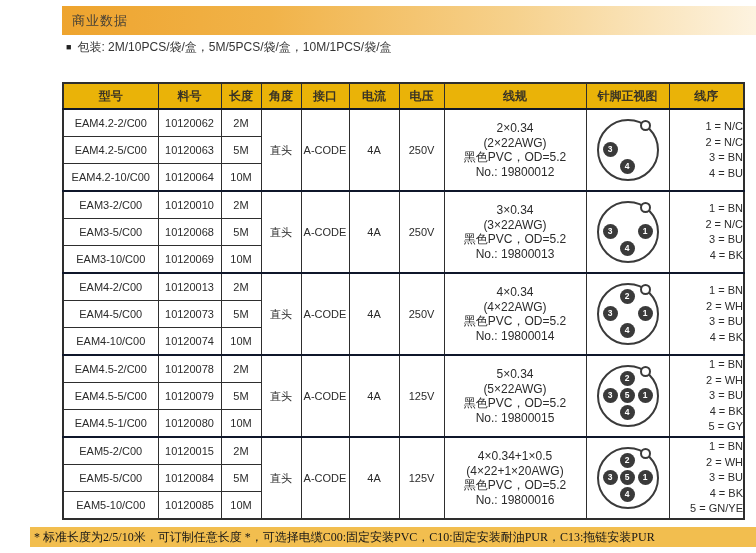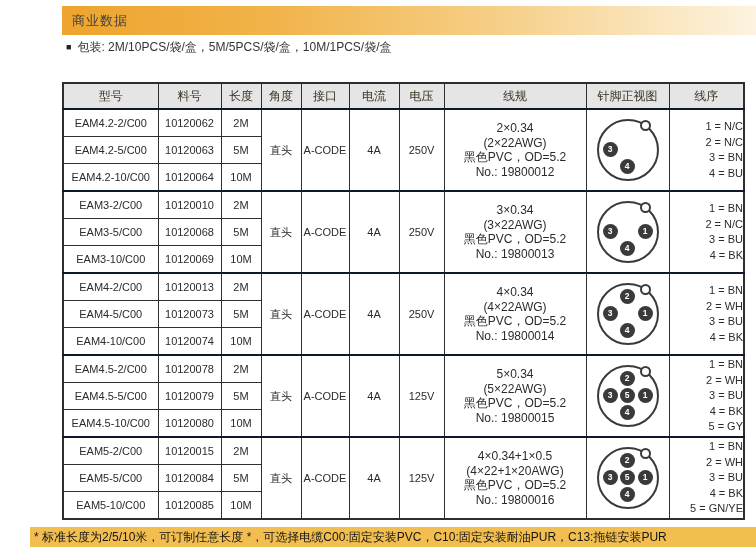--- a/index.html
+++ b/index.html
@@ -24,21 +24,21 @@
 
   table.spec {
     position:absolute; left:62px; top:82px; width:681px;
     border-collapse:collapse; table-layout:fixed;
     border:2px solid #2e2e2e;
   }
   th,td {
     border:1px solid #2e2e2e; text-align:center; vertical-align:middle;
     padding:0; font-size:11px; color:#2b2b2b; overflow:hidden;
   }
-  th { background:#e5e5e5; height:24px; font-size:12px; font-weight:normal; color:#3a3425; }
+  th { background:#eab308; height:24px; font-size:12px; font-weight:bold; color:#3a3425; }
   td { height:26px; }
   tr.group-start td { border-top:2px solid #0f172a; }
   td.wire-spec-cell { font-size:12px; line-height:14.5px; }
   td.wire-order-cell { text-align:right; padding-left:13px; font-size:11px; line-height:15.5px; }
   td.pin-cell { vertical-align:middle; }
 
   .pin-circle {
     position:relative; width:62px; height:62px; margin:0 auto;
     border:2.5px solid #3a3a3a; border-radius:50%; box-sizing:border-box;
     background:#fff;
@@ -56,21 +56,21 @@
   .pin-1 { left:39px; top:21px; }
   .pin-2 { left:21px; top:4px; }
   .pin-3 { left:4px;  top:21px; }
   .pin-4 { left:21px; top:38px; }
   .pin-5 { left:21px; top:21px; }
 
   .footnote {
     position:absolute; left:30px; right:0; top:527px; height:20px;
     background:#f2be4f; display:flex; align-items:center;
     padding-left:4px; box-sizing:border-box;
-    font-size:12px; color:#161616;
+    font-size:12px; color:#161616;font-family:Liberation Serif, serif;
   }
 </style>
 </head>
 <body>
 
 <div class="title-bar">
   <span>商业数据</span>
 </div>
 
 <div class="packaging">
@@ -256,21 +256,21 @@
           <div>4 = BK</div>
           <div>5 = GY</div>
         </td>
       </tr>
       <tr>
         <td>EAM4.5-5/C00</td>
         <td>10120079</td>
         <td>5M</td>
       </tr>
       <tr>
-        <td>EAM4.5-10/C00</td>
+        <td>EAM4.5-1/C00</td>
         <td>10120080</td>
         <td>10M</td>
       </tr>
       <tr class="group-start">
         <td>EAM5-2/C00</td>
         <td>10120015</td>
         <td>2M</td>
         <td rowspan="3">直头</td>
         <td rowspan="3">A-CODE</td>
         <td rowspan="3">4A</td>

